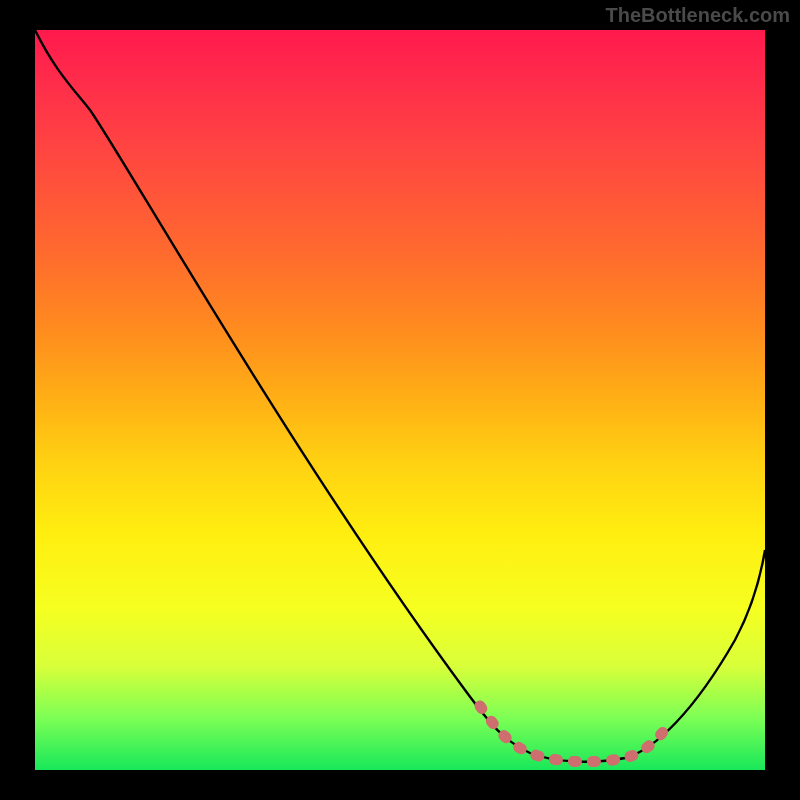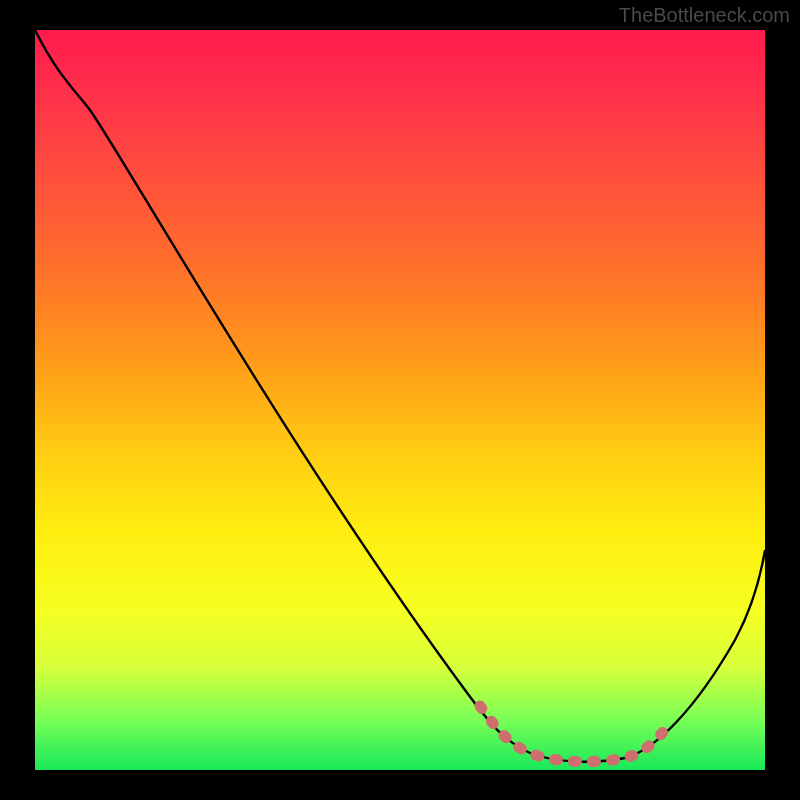--- a/index.html
+++ b/index.html
@@ -16,21 +16,21 @@
     width: 800px;
     height: 800px;
     background: #000;
   }
   .watermark {
     position: absolute;
     top: 4px;
     right: 10px;
     color: #4a4a4a;
     font-size: 20px;
-    font-weight: normal;
+    font-weight: bold;
     z-index: 10;
   }
   .plot-area {
     position: absolute;
     left: 35px;
     top: 30px;
     width: 730px;
     height: 740px;
     
     background: linear-gradient(to bottom,

